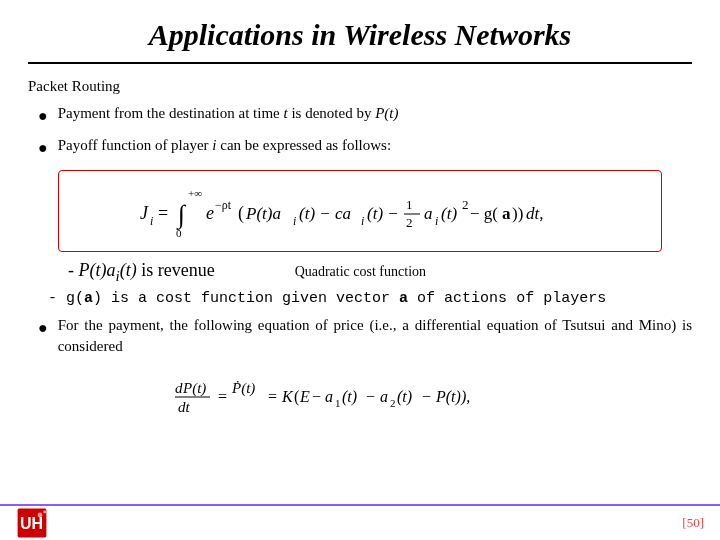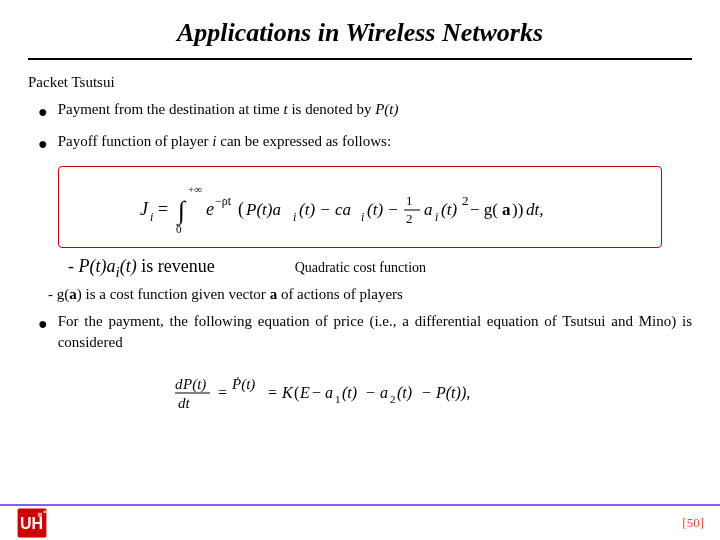--- a/index.html
+++ b/index.html
@@ -24,21 +24,21 @@
     }
 
     .title-section {
       text-align: center;
       padding: 18px 0 10px 0;
       border-bottom: 2px solid #000;
       margin-bottom: 14px;
     }
 
     .title-text {
-      font-size: 26px;
+      font-size: 30px;
       font-weight: bold;
       font-style: italic;
       font-family: 'Times New Roman', Times, serif;
     }
 
     .section-heading {
       font-size: 15px;
       font-weight: normal;
       margin-bottom: 8px;
     }
@@ -130,21 +130,21 @@
 <body>
 
 <div class="page-container">
 
   <div class="title-section">
     <span class="title-text">Applications in Wireless Networks</span>
   </div>
 
   <div class="main-content">
 
-    <div class="section-heading">Packet Tsutsui</div>
+    <div class="section-heading">Packet Routing</div>
 
     <ul class="bullet-list">
 
       <li>
         <span class="bullet-dot">●</span>
         <span>
           Payment from the destination at time <span class="italic">t</span> is denoted by <span class="italic">P(t)</span>
         </span>
       </li>
 
@@ -196,21 +196,21 @@
 
     <div style="display:flex; align-items:center; margin: 2px 30px 6px 30px;">
       <span class="revenue-label" style="font-size:18px; margin-right: 60px; margin-left:10px;">
         - <span class="italic">P(t)a<sub>i</sub>(t)</span> is revenue
       </span>
       <span class="quadratic-label" style="font-size:14px; color:#000000; margin-left: 20px;">
         <span>Quadratic cost function</span>
       </span>
     </div>
 
-    <div class="cost-function-text" style="margin-left: 20px; margin-bottom: 8px;">
+    <div class="cost-function-text" style="margin-left: 20px; margin-bottom: 8px; font-family: Liberation Mono, monospace;">
       - g(<span style="font-weight:bold;">a</span>) is a cost function given vector <span style="font-weight:bold;">a</span> of actions of players
     </div>
 
     <ul class="bullet-list">
       <li style="align-items:flex-start;">
         <span class="bullet-dot">●</span>
         <span style="text-align:justify; display:block; flex:1;">For the payment, the following equation of price (i.e., a differential equation of Tsutsui and Mino) is considered</span>
       </li>
     </ul>
 

